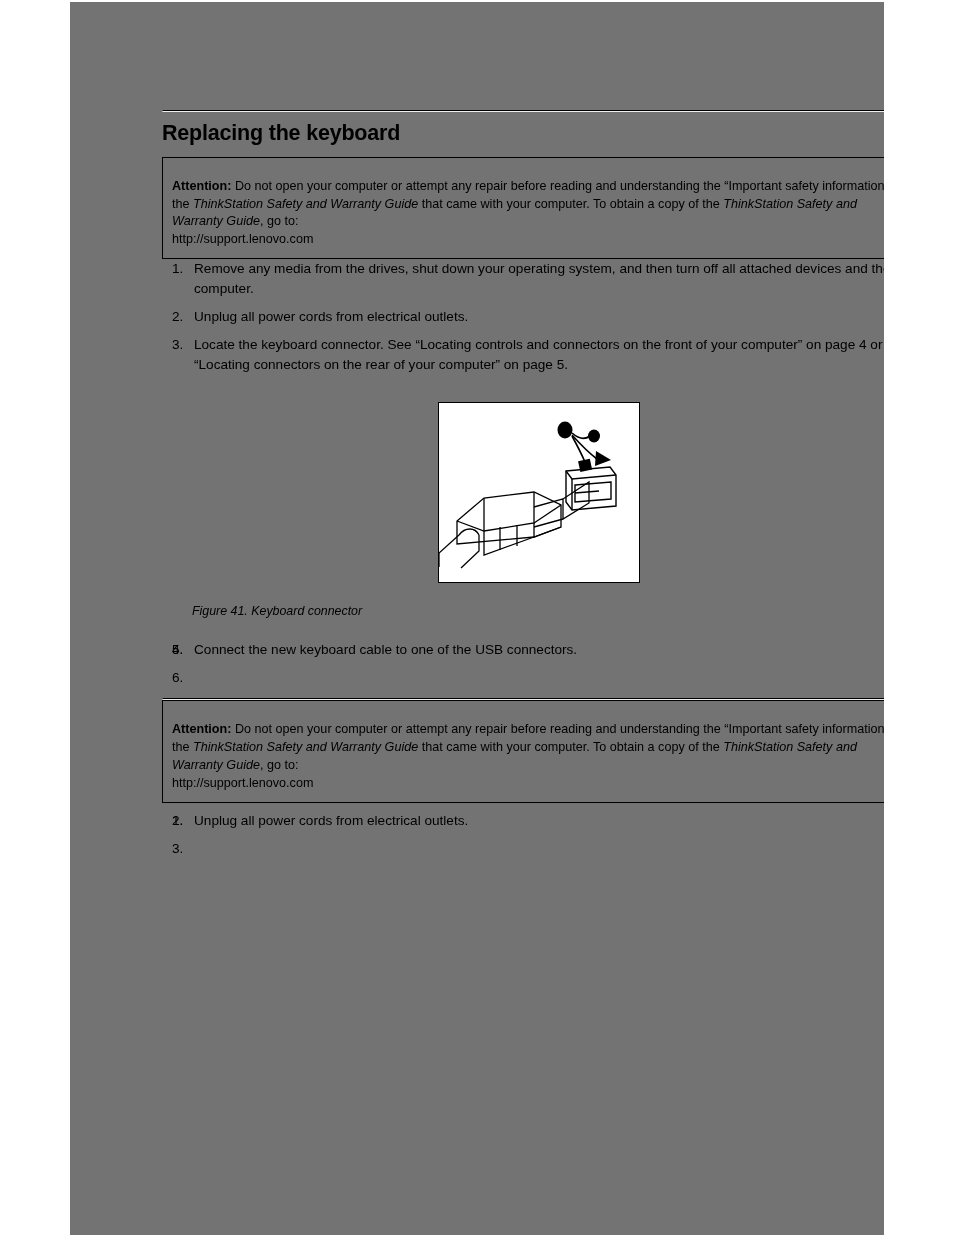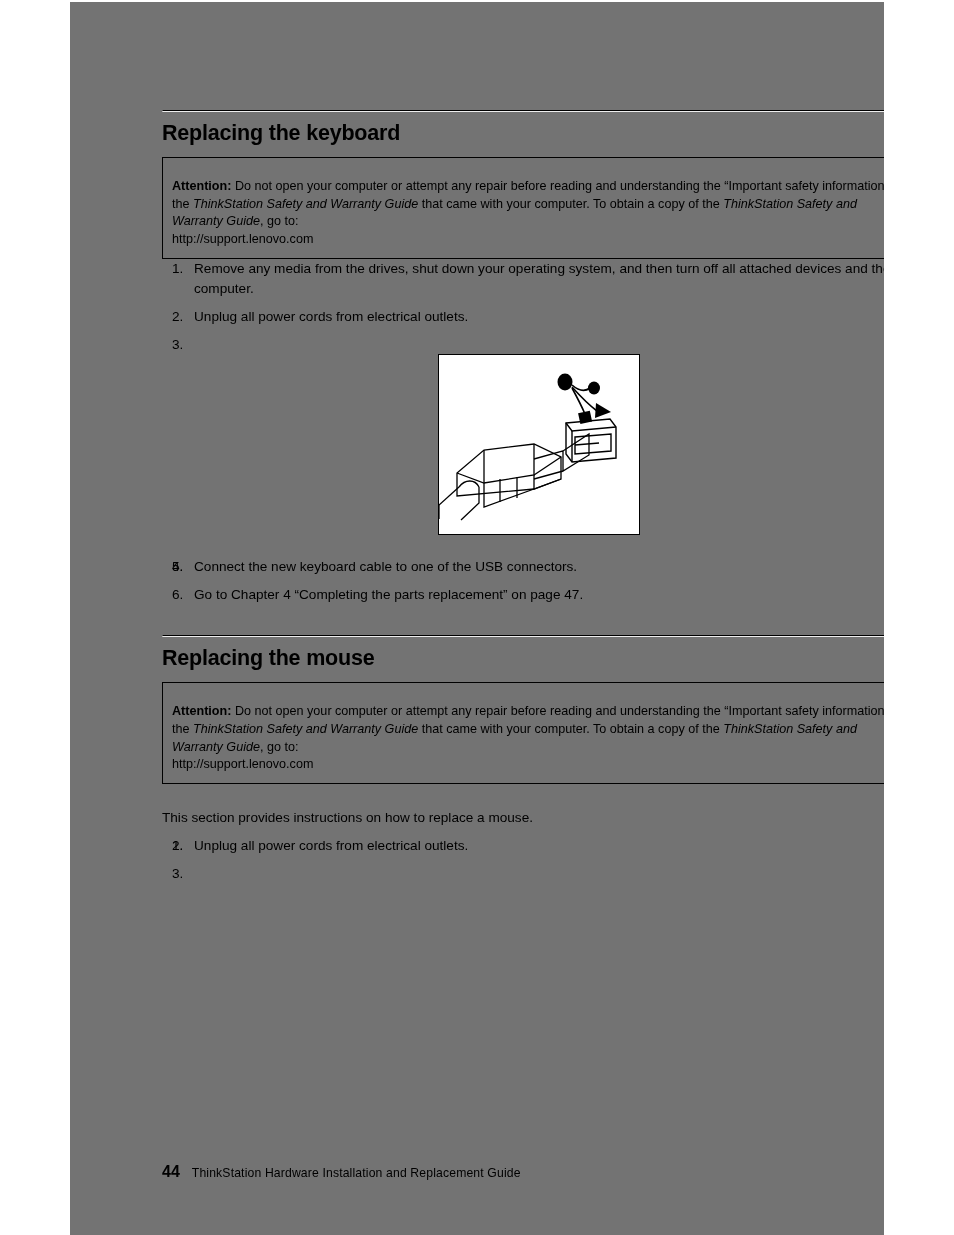--- a/index.html
+++ b/index.html
@@ -160,20 +160,21 @@
         <li>
           <span class="num">1.</span>
           <span>Remove any media from the drives, shut down your operating system, and then turn off all attached devices and the computer.</span>
         </li>
         <li>
           <span class="num">2.</span>
           <span>Unplug all power cords from electrical outlets.</span>
         </li>
         <li>
           <span class="num">3.</span>
+          <span>Locate the keyboard connector. See “Locating controls and connectors on the front of your computer” on page 4 or “Locating connectors on the rear of your computer” on page 5.</span>
         </li>
       </ol>
 
       <div class="figure-wrap">
         <div class="figure-box">
           <svg width="198" height="177" viewBox="0 0 198 177">
 
             <g fill="#000" stroke="#000">
               <ellipse cx="126" cy="27" rx="7.5" ry="8.5" stroke="none"></ellipse>
               <ellipse cx="155" cy="33" rx="6" ry="6.5" stroke="none"></ellipse>
@@ -205,65 +206,59 @@
               <path d="M78 122 L78 143"></path>
               <path d="M20 132 C 26 124, 36 124, 40 132"></path>
               <path d="M20 132 L0 150"></path>
               <path d="M40 132 L40 148 L22 165"></path>
               <path d="M0 150 L0 164"></path>
             </g>
           </svg>
         </div>
       </div>
 
+      <p class="figure-caption">Figure 41. Keyboard connector</p>
 
       <ol class="steps" style="margin-top:22px;">
         <li>
           <span class="num">4.</span>
         </li>
         <li>
           <span class="num">5.</span>
           <span>Connect the new keyboard cable to one of the USB connectors.</span>
         </li>
         <li>
           <span class="num">6.</span>
-          <span>Go to Chapter 4 “Completing the parts replacement” on page 47.</span>
         </li>
       </ol>
     </div>
 
     <div class="spacer-keyboard-to-mouse"></div>
 
     <div>
 
       <hr class="section-rule">
 
-      <h2 class="section-heading">Replacing the mouse</h2>
 
       <div class="attention-box">
         <p><span class="attn-label">Attention:</span><span> Do not open your computer or attempt any repair before reading and understanding the “Important safety information” in the </span><span class="ital">ThinkStation Safety and Warranty Guide</span><span> that came with your computer. To obtain a copy of the </span><span class="ital">ThinkStation Safety and Warranty Guide</span><span>, go to:</span></p>
         <p>http://support.lenovo.com</p>
       </div>
 
-      <p class="body-para">This section provides instructions on how to replace a mouse.</p>
 
       <ol class="steps">
         <li>
           <span class="num">1.</span>
         </li>
         <li>
           <span class="num">2.</span>
           <span>Unplug all power cords from electrical outlets.</span>
         </li>
         <li>
           <span class="num">3.</span>
         </li>
       </ol>
     </div>
 
   </div>
 
-  <div class="footer">
-    <span class="page-num">44</span>
-    <span class="footer-title">ThinkStation Hardware Installation and Replacement Guide</span>
-  </div>
 
 </div>
 
 </body></html>

